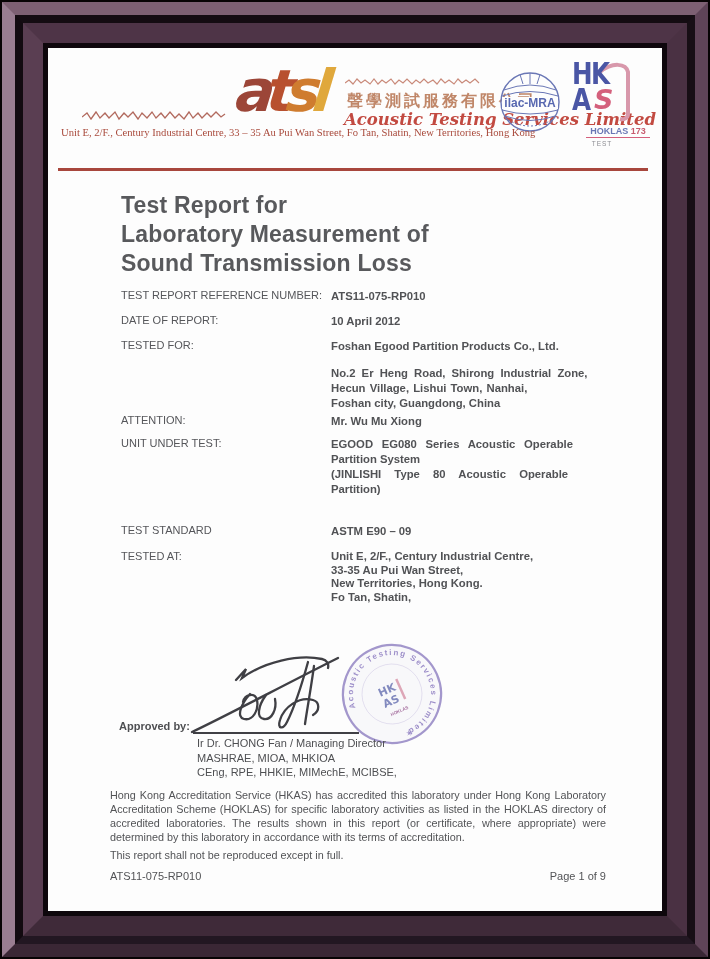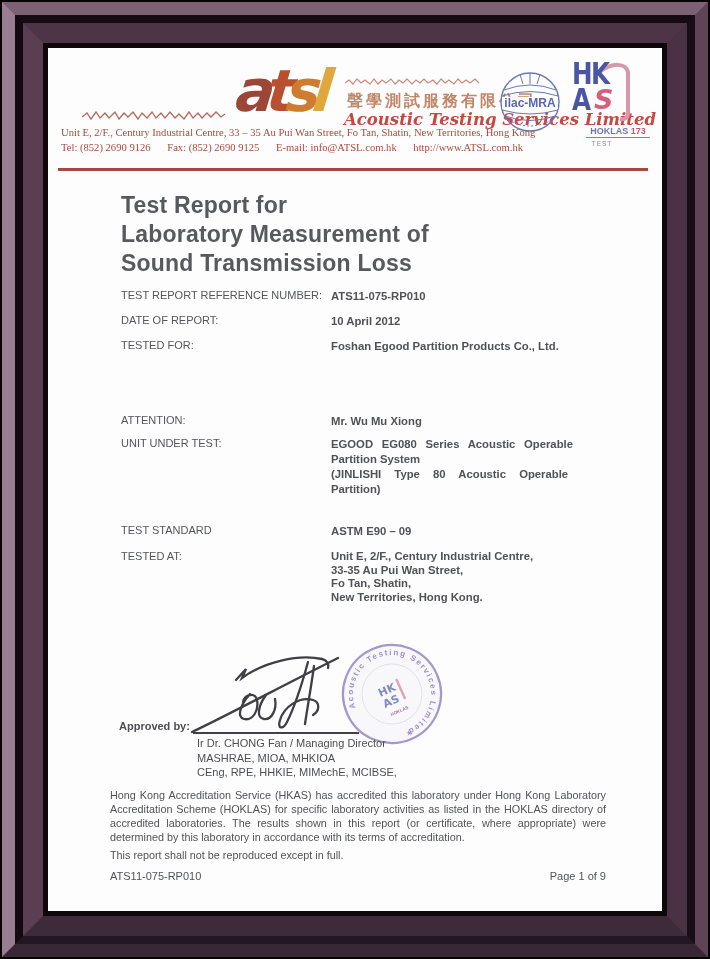--- a/index.html
+++ b/index.html
@@ -124,63 +124,62 @@
           <span class="hkas-s">S</span>
         </div>
         <div class="hoklas-line">
           <span>HOKLAS</span>
           <span class="hoklas-num">173</span>
         </div>
         <div class="hkas-test">TEST</div>
       </div>
 
       <div class="addr1">Unit E, 2/F., Century Industrial Centre, 33 – 35 Au Pui Wan Street, Fo Tan, Shatin, New Territories, Hong Kong</div>
-      <div class="addr2">
-        <span>Tel: (852) 2690 9126</span>
-        <span>Fax: (852) 2690 9125</span>
-        <span>E-mail: info@ATSL.com.hk</span>
-        <span>http://www.ATSL.com.hk</span>
-      </div>
       <div class="red-rule"></div>
 
       <div class="title">
         <div>Test Report for</div>
         <div>Laboratory Measurement of</div>
         <div>Sound Transmission Loss</div>
       </div>
 
       <div class="flabel" style="top:241px">TEST REPORT REFERENCE NUMBER:</div>
       <div class="fvalue" style="top:241px">ATS11-075-RP010</div>
 
       <div class="flabel" style="top:266px">DATE OF REPORT:</div>
       <div class="fvalue" style="top:266px">10 April 2012</div>
 
       <div class="flabel" style="top:291px">TESTED FOR:</div>
       <div class="fvalue" style="top:291px">Foshan Egood Partition Products Co., Ltd.</div>
+      <div class="fvalue" style="top:318px">
+        <div class="ws1">No.2 Er Heng Road, Shirong Industrial Zone,</div>
+        <div class="ws2">Hecun Village, Lishui Town, Nanhai,</div>
+        <div>Foshan city, Guangdong, China</div>
+      </div>
 
       <div class="flabel" style="top:366px">ATTENTION:</div>
       <div class="fvalue" style="top:366px">Mr. Wu Mu Xiong</div>
 
       <div class="flabel" style="top:389px">UNIT UNDER TEST:</div>
       <div class="fvalue" style="top:389px">
         <div class="ws3">EGOOD EG080 Series Acoustic Operable</div>
         <div>Partition System</div>
         <div class="ws4">(JINLISHI Type 80 Acoustic Operable</div>
         <div>Partition)</div>
       </div>
 
       <div class="flabel" style="top:476px">TEST STANDARD</div>
       <div class="fvalue" style="top:476px">ASTM E90 – 09</div>
 
       <div class="flabel" style="top:502px">TESTED AT:</div>
       <div class="fvalue tight" style="top:502px">
         <div>Unit E, 2/F., Century Industrial Centre,</div>
         <div>33-35 Au Pui Wan Street,</div>
+        <div>New Territories, Hong Kong.</div>
         <div>Fo Tan, Shatin,</div>
-        <div>New Territories, Hong Kong.</div>
       </div>
 
       <svg class="sig-svg" width="182" height="94" viewBox="0 0 182 94">
         <g fill="none" stroke="#3f3f44" stroke-width="2.3" stroke-linecap="round">
           <path d="M6,88 C40,72 96,42 152,14"></path>
           <path d="M50,36 L60,25 L56,34 C78,18 112,10 136,15 C141,16 143,20 142,24"></path>
           <path d="M64,50 C55,60 50,73 58,75 C67,77 73,66 71,56 C69,48 59,50 57,58"></path>
           <path d="M80,51 C72,62 70,74 78,75 C86,76 91,65 89,55"></path>
           <path d="M122,18 C116,40 108,64 101,78 C97,86 91,85 94,76 C98,63 113,52 127,56 C134,58 134,67 127,71"></path>
           <path d="M128,22 C125,44 121,66 119,80"></path>

